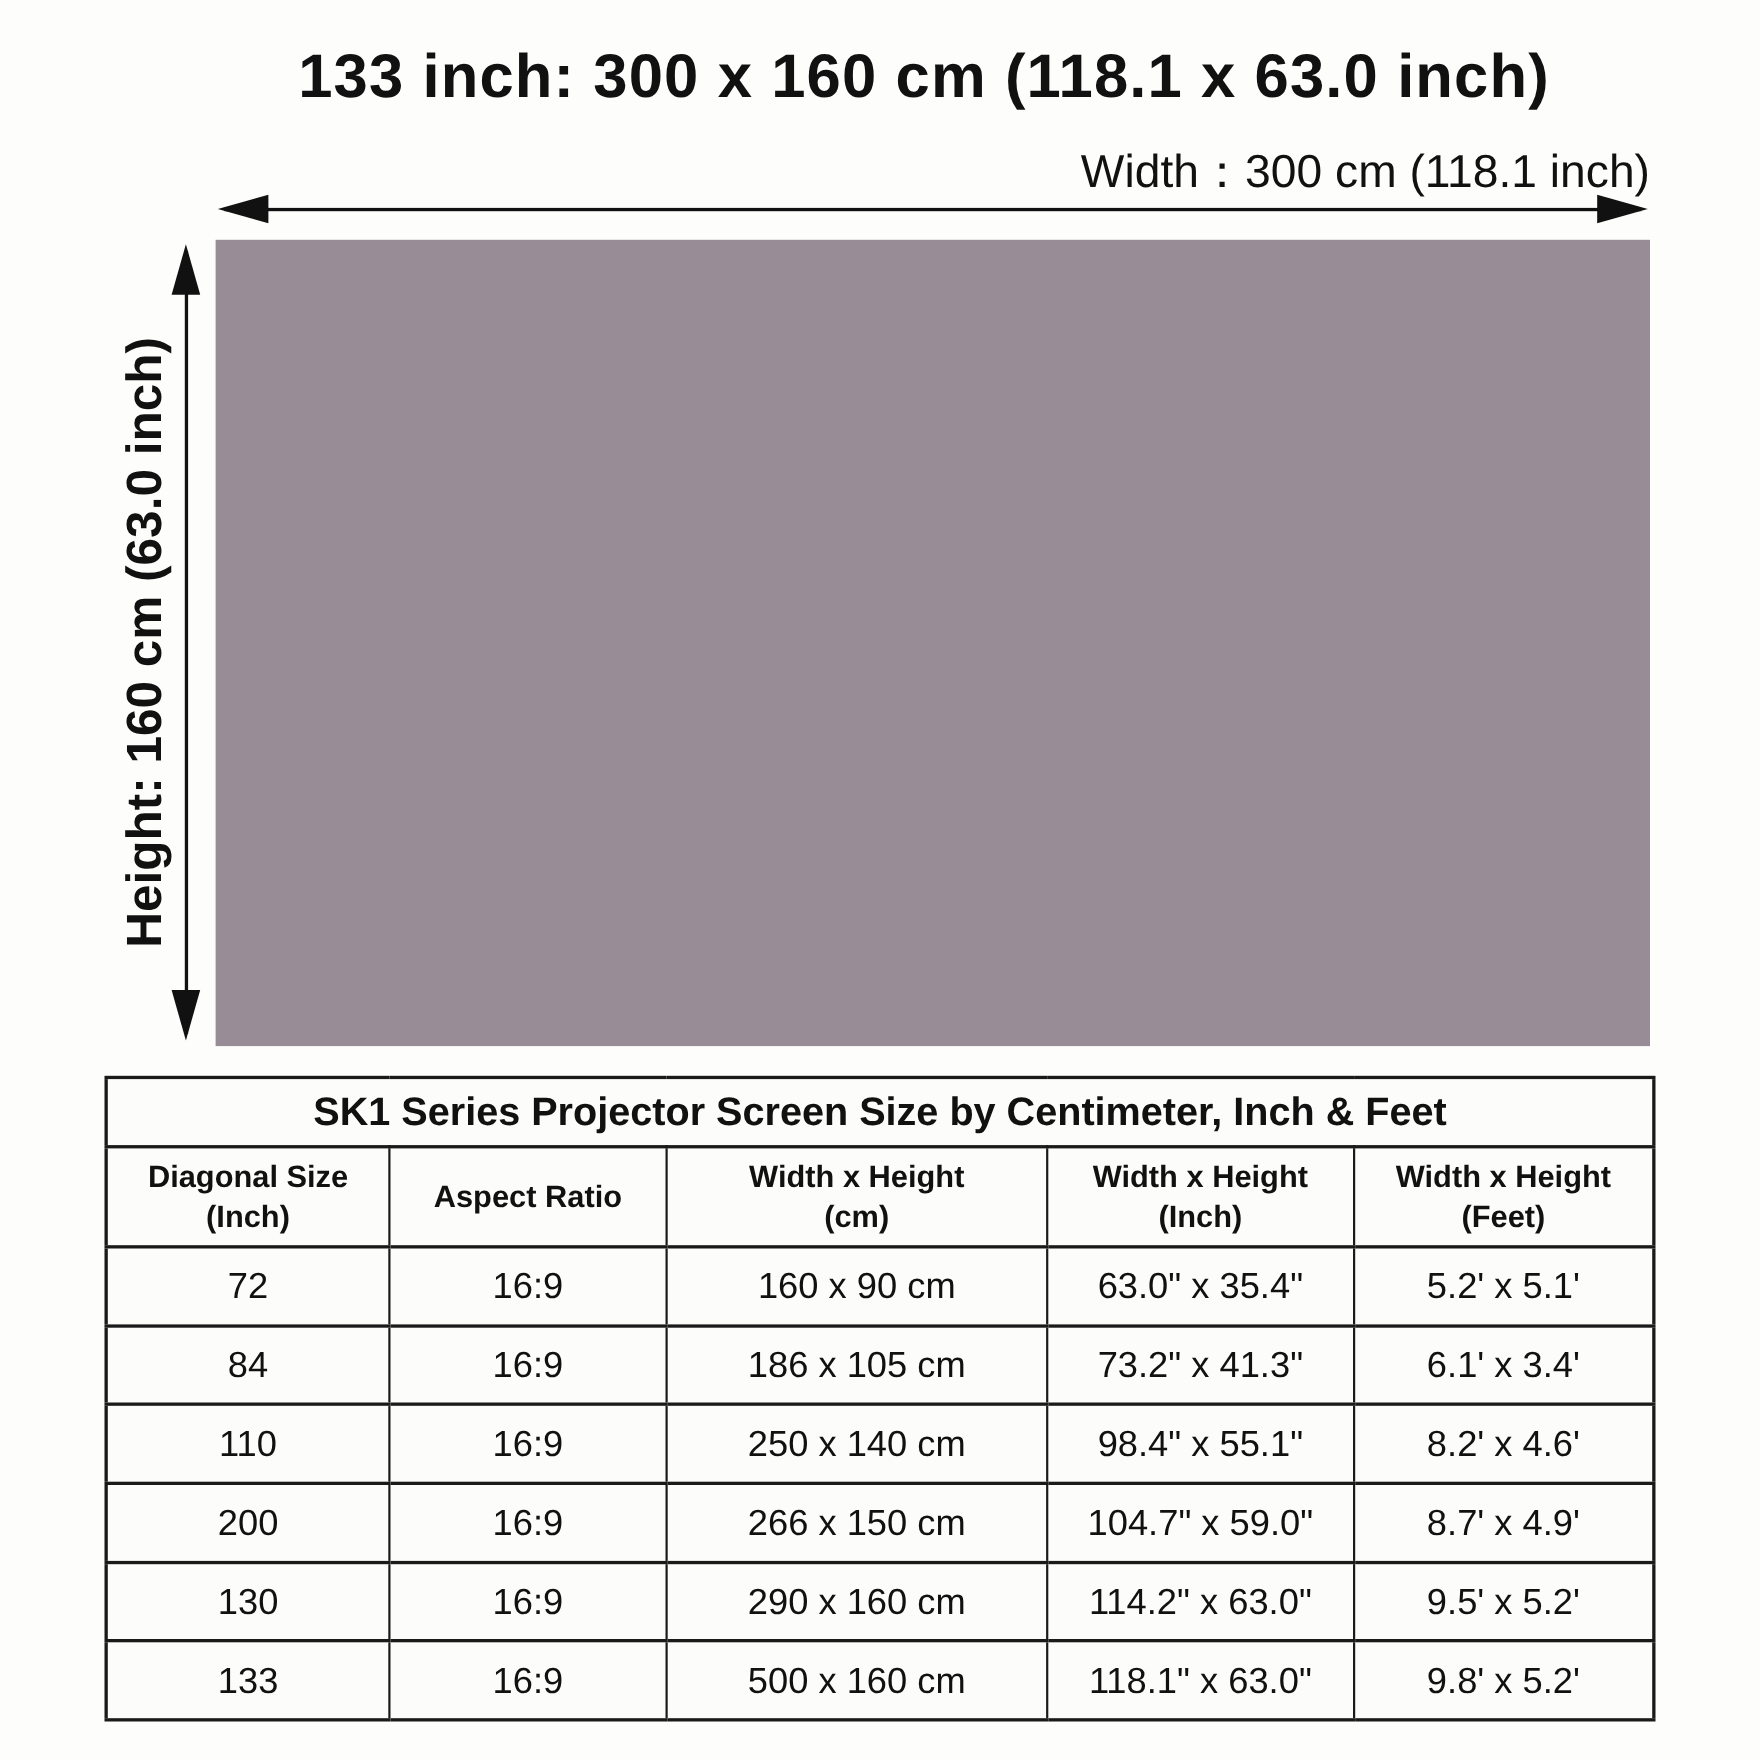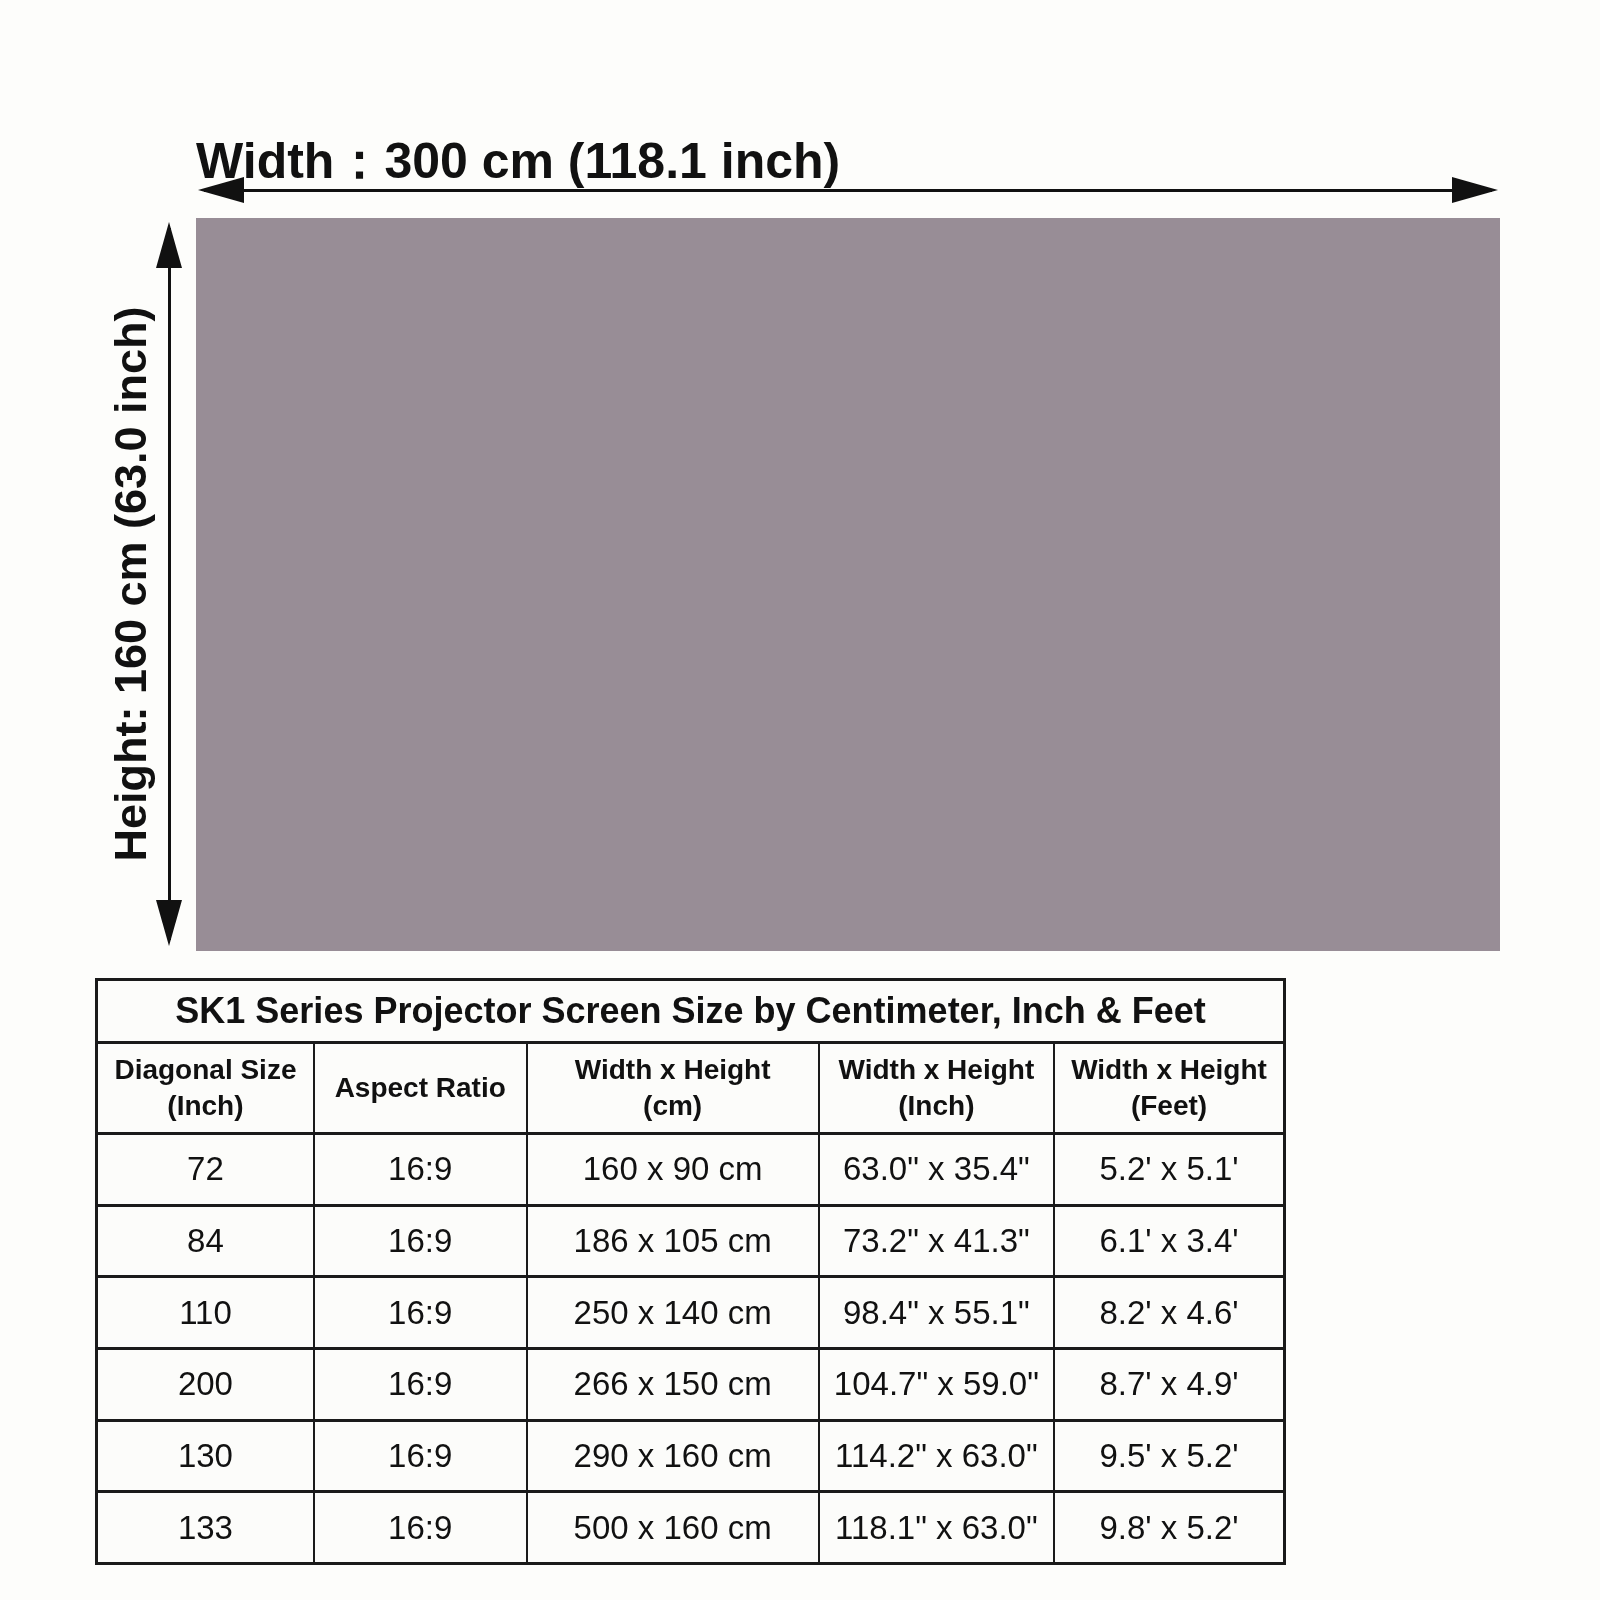--- a/index.html
+++ b/index.html
@@ -20,23 +20,23 @@
     text-align: center;
     font-size: 56px;
     font-weight: bold;
     letter-spacing: 1px;
     white-space: nowrap;
   }
 
   .width-label {
     position: absolute;
     left: 196px; top: 128px; width: 1304px;
-    text-align: left;
-    font-size: 50px;
-    font-weight: bold;
+    text-align: right;
+    font-size: 42px;
+    font-weight: normal;
     white-space: nowrap;
   }
 
   
   .h-arrow {
     position: absolute;
     left: 204px; top: 189px;
     width: 1288px; height: 3px;
     background: #111;
   }
@@ -92,21 +92,21 @@
   .screen-rect {
     position: absolute;
     left: 196px; top: 218px;
     width: 1304px; height: 733px;
     background: #988d96;
   }
 
   table.size-table {
     position: absolute;
     left: 95px; top: 978px;
-    width: 1191px; height: 587px;
+    width: 1410px; height: 587px;
     border-collapse: collapse;
     background: #fcfcfa;
     table-layout: fixed;
   }
   table.size-table, table.size-table th, table.size-table td {
     border: 2px solid #1a1a1a;
   }
   table.size-table { border-width: 3px; }
   table.size-table th, table.size-table td {
     border-top-width: 3px;
@@ -132,20 +132,21 @@
     height: 47px;
     font-size: 33px;
     font-weight: normal;
   }
 </style>
 </head>
 <body>
 
 <div class="stage">
 
+  <div class="page-title">133 inch: 300 x 160 cm (118.1 x 63.0 inch)</div>
 
   <div class="width-label">Width：300 cm (118.1 inch)</div>
 
   <div class="h-arrow"></div>
 
   <div class="screen-rect" style="background-color: rgb(152, 141, 150);"></div>
 
   <div class="v-arrow"></div>
 
   <div class="height-label">Height: 160 cm (63.0 inch)</div>

